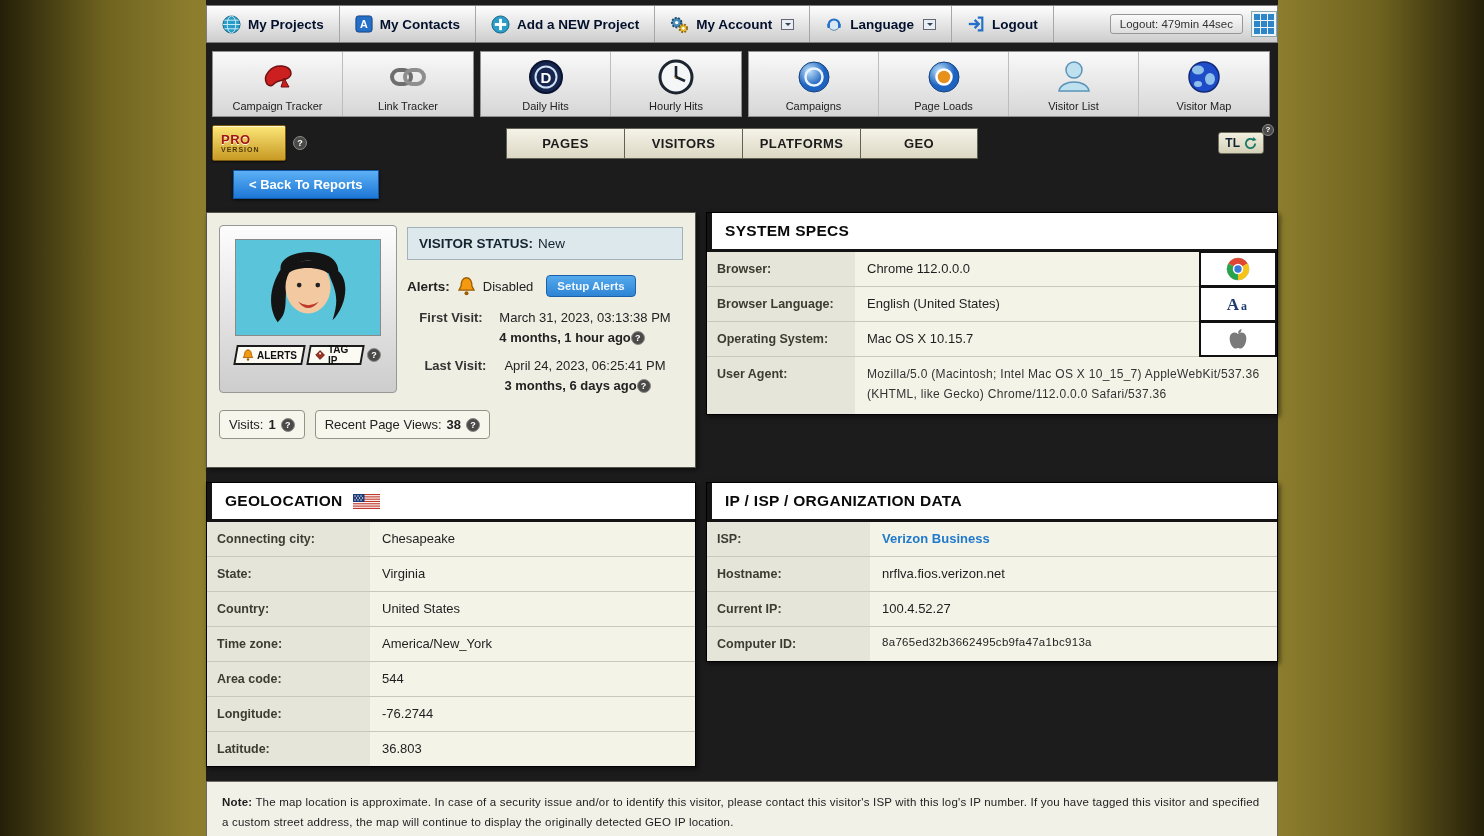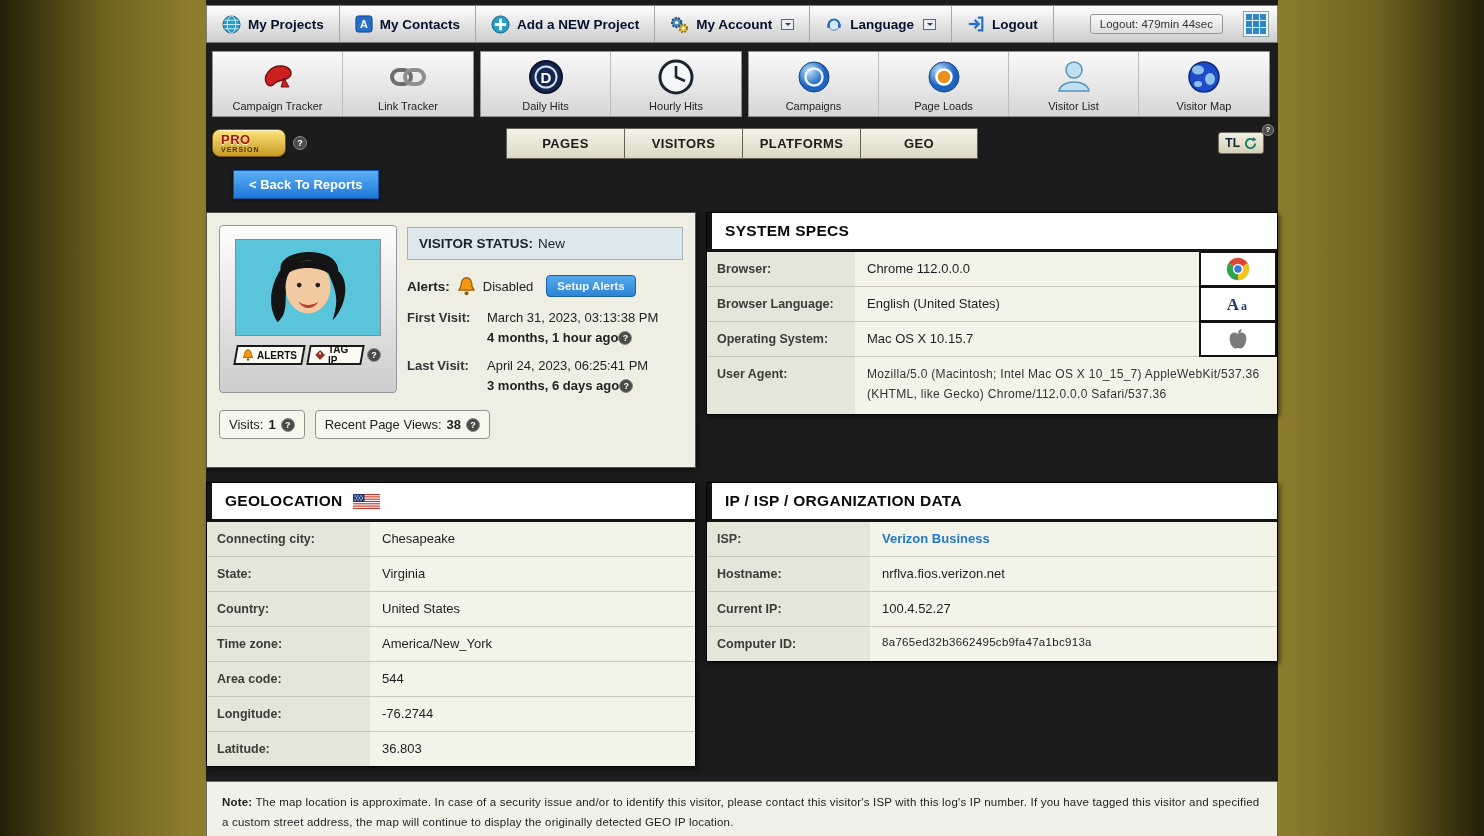--- a/index.html
+++ b/index.html
@@ -22,21 +22,21 @@
     display:flex; align-items:center; gap:7px; padding:0 15px;
     border-right:1px solid #a7a7a7; cursor:pointer;
     font-weight:bold; font-size:13.5px; color:#03102c; white-space:nowrap;
   }
   .nav-item svg { flex:0 0 auto; }
   .dd-box {
     width:13px; height:11px; border:1px solid #667; background:#e8eef4;
     display:inline-flex; align-items:center; justify-content:center; margin-left:2px;
   }
   .dd-box::after { content:""; border:3px solid transparent; border-top-color:#345; margin-top:3px; }
-  .nav-right { margin-left:auto; display:flex; align-items:center; gap:20px; padding-right:8px; }
+  .nav-right { margin-left:auto; display:flex; align-items:center; gap:8px; padding-right:0; }
   .timer-box {
     font-size:11.5px; color:#333; background:linear-gradient(#fafafa,#ddd);
     border:1px solid #979797; border-radius:3px; padding:3px 9px; cursor:pointer;
   }
   .grid-btn {
     width:26px; height:26px; background:#eef5fa; border:1px solid #8aa;
     display:grid; grid-template-columns:repeat(3,6px); grid-template-rows:repeat(3,6px);
     gap:1px; align-content:center; justify-content:center; cursor:pointer;
   }
   .grid-btn i { background:#2e86c8; }
@@ -50,21 +50,21 @@
   .tool-btn {
     width:130px; padding:5px 0 4px; display:flex; flex-direction:column;
     align-items:center; gap:3px; border-right:1px solid #bdbdbd; cursor:pointer;
   }
   .tool-btn:last-child { border-right:none; }
   .tool-btn span { font-size:11px; color:#222; }
 
   
   .subnav { margin-top:7px; height:38px; display:flex; align-items:center; position:relative; }
   .pro-badge {
-    margin-left:6px; width:74px; height:28px; border-radius:8px; cursor:pointer;
+    margin-left:6px; width:74px; height:36px; border-radius:2px; cursor:pointer;
     background:linear-gradient(#fce678,#c89a24); border:1px solid #7a5a10;
     display:flex; flex-direction:column; justify-content:center; padding-left:8px;
     box-shadow:inset 0 1px 1px rgba(255,255,255,.7), 0 1px 2px rgba(0,0,0,.6);
   }
   .pro-badge b { font-size:13px; color:#a31414; letter-spacing:.5px; line-height:12px; text-shadow:0 1px 0 #ffe; }
   .pro-badge i { font-style:normal; font-size:7px; font-weight:bold; color:#4c3806; letter-spacing:1px; }
   .q {
     width:14px; height:14px; border-radius:50%; background:#4a4a48; color:#fff;
     font-size:9px; font-weight:bold; line-height:12px; text-align:center;
     border:1px solid #8b8b88; display:inline-block; flex:0 0 auto; cursor:pointer;
@@ -142,21 +142,21 @@
   .status-box {
     background:#dde8ed; border:1px solid #a3b2ba; padding:8px 11px; font-size:13.5px; color:#14242e;
   }
   .status-box b { margin-right:5px; }
   .alerts-row { display:flex; align-items:center; gap:7px; margin:15px 0 12px; font-size:13px; color:#222; }
   .alerts-row b { font-size:13.5px; }
   .setup-btn {
     background:linear-gradient(#55a9ec,#2d84d4); color:#eef6ff; font-size:11.5px; font-weight:bold;
     border:1px solid #1a61ac; border-radius:4px; padding:4px 10px; margin-left:6px; cursor:pointer;
   }
-  .visit-row { display:flex; margin-top:13px; font-size:13px; color:#222; }
+  .visit-row { display:flex; margin-top:13px; font-size:13px; color:#222;justify-content:center; }
   .visit-row .vlabel { width:80px; flex:0 0 80px; font-weight:bold; color:#333; }
   .visit-row .vdates div:first-child { margin-bottom:5px; }
   .ago { font-weight:bold; display:flex; align-items:center; }
   .chips-row { display:flex; gap:10px; margin-top:17px; }
   .chip {
     background:#f7f6ec; border:1px solid #94938a; border-radius:4px; padding:6px 9px;
     font-size:13px; color:#222; display:flex; align-items:center; gap:5px;
   }
   .chip b { font-weight:bold; }
 

